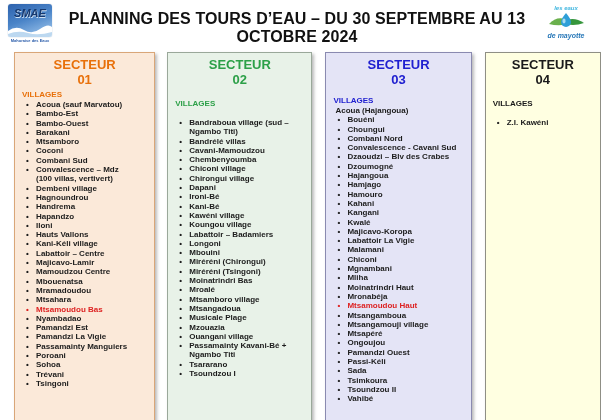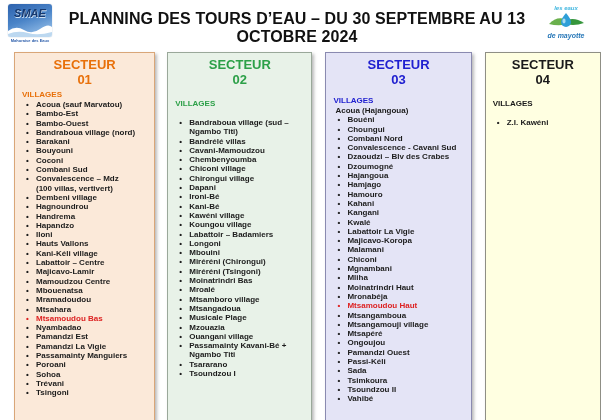--- a/index.html
+++ b/index.html
@@ -114,23 +114,22 @@
   <div class="sector" data-sector="0" style="--accent: #E8700A; --bg: #FBE9D9; --border: #D9A678;">
     <div class="sector-heading">
       <div class="sector-word">SECTEUR</div>
       <div class="sector-num">01</div>
     </div>
     <div class="villages-label">VILLAGES</div>
     <ul class="village-list">
         <li>Acoua (sauf Marvatou)</li>
         <li>Bambo-Est</li>
         <li>Bambo-Ouest</li>
-        <li>Bandraboua village (nord)</li>
         <li>Barakani</li>
-        <li>Bouyouni</li>
+        <li>Mtsamboro</li>
         <li>Coconi</li>
         <li>Combani Sud</li>
         <li>Convalescence – Mdz
 (100 villas, vertivert)</li>
         <li>Dembeni village</li>
         <li>Hagnoundrou</li>
         <li>Handrema</li>
         <li>Hapandzo</li>
         <li>Iloni</li>
         <li>Hauts Vallons</li>
@@ -204,22 +203,22 @@
         <li>Combani Nord</li>
         <li>Convalescence - Cavani Sud</li>
         <li>Dzaoudzi – Blv des Crabes</li>
         <li>Dzoumogné</li>
         <li>Hajangoua</li>
         <li>Hamjago</li>
         <li>Hamouro</li>
         <li>Kahani</li>
         <li>Kangani</li>
         <li>Kwalé</li>
+        <li>Majicavo-Koropa</li>
         <li>Labattoir La Vigie</li>
-        <li>Majicavo-Koropa</li>
         <li>Malamani</li>
         <li>Chiconi</li>
         <li>Mgnambani</li>
         <li>Mliha</li>
         <li>Moinatrindri Haut</li>
         <li>Mronabéja</li>
         <li class="red">Mtsamoudou Haut</li>
         <li>Mtsangamboua</li>
         <li>Mtsangamouji village</li>
         <li>Mtsapéré</li>

